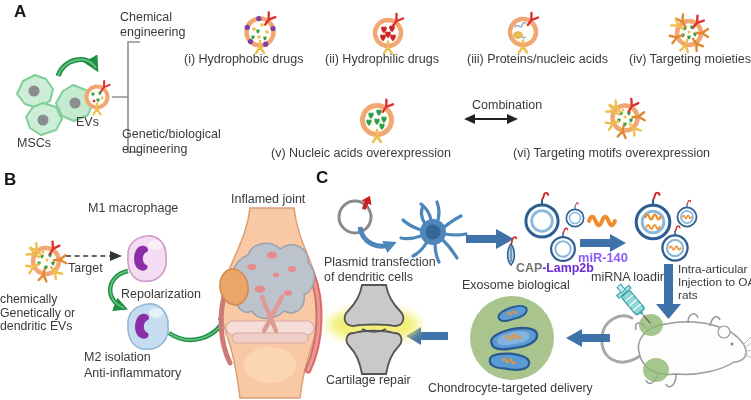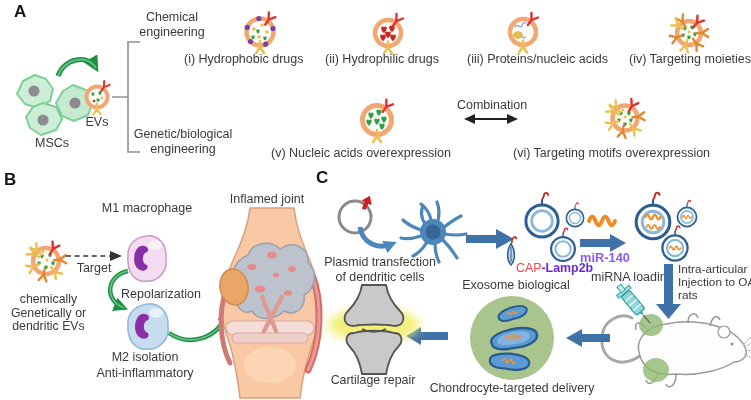--- a/index.html
+++ b/index.html
@@ -1,22 +1,22 @@
 <!DOCTYPE html>
 <html><head>
 <meta charset="utf-8">
 <style>
   html,body{margin:0;padding:0;background:#fff;}
   .figure{position:relative;width:751px;height:400px;background:#fff;overflow:hidden;
           font-family:"Liberation Sans",sans-serif;color:#3a3a3a;}
   .lbl{position:absolute;font-size:12.5px;line-height:15px;color:#3a3a3a;white-space:nowrap;}
-  .ctr{text-align:center;white-space:normal;}
+  .ctr{text-align:left;white-space:normal;}
   .panel-letter{position:absolute;font-weight:bold;font-size:17px;color:#161616;}
   .navy{color:#8b5cf6;font-weight:bold;}
-  .capred{color:#ef4444;font-weight:normal;}
+  .capred{color:#737373;font-weight:bold;}
   .lampblue{color:#6d28d9;font-weight:bold;}
   svg{position:absolute;overflow:visible;}
 </style>
 </head>
 <body>
 
 <div class="figure">
 
   <svg width="0" height="0" style="position:absolute">
     <defs>
@@ -150,21 +150,21 @@
     <circle r="14.5" fill="#fffdf8" stroke="#f2a671" stroke-width="5"></circle>
     <use href="#heart" color="#2fa04a" transform="translate(-6,-5) scale(1.5)"></use>
     <use href="#heart" color="#2fa04a" transform="translate(2,-8) scale(1.5)"></use>
     <use href="#heart" color="#2fa04a" transform="translate(7,-1) scale(1.5)"></use>
     <use href="#heart" color="#2fa04a" transform="translate(-8,2) scale(1.5)"></use>
     <use href="#heart" color="#2fa04a" transform="translate(0,1) scale(1.5)"></use>
     <use href="#heart" color="#2fa04a" transform="translate(5,6) scale(1.5)"></use>
     <use href="#yspk" color="#e03030" transform="translate(9.8,-13.9) rotate(35)"></use>
     <use href="#yspk" color="#eebf4d" transform="translate(0,17) rotate(180)"></use>
   </svg>
-  <div class="lbl ctr" style="left:448px;top:98px;width:88px">Combination</div>
+  <div class="lbl ctr" style="left:472px;top:98px;width:88px">Combination</div>
   <svg style="left:464px;top:111px" width="54" height="16" viewBox="0 0 54 16">
     <line x1="9" y1="8" x2="45" y2="8" stroke="#222" stroke-width="1.8"></line>
     <path d="M11,3 L0,8 L11,13 Z" fill="#222"></path>
     <path d="M43,3 L54,8 L43,13 Z" fill="#222"></path>
   </svg>
   <svg style="left:596px;top:89px" width="58" height="58" viewBox="-29 -29 58 58">
     <circle r="12.5" fill="#fffdf8" stroke="#f2a671" stroke-width="4.5"></circle>
     <use href="#heart" color="#2fa04a" transform="translate(-4,-5)"></use>
     <use href="#heart" color="#2fa04a" transform="translate(4,-5)"></use>
     <use href="#heart" color="#2fa04a" transform="translate(6,2)"></use>
@@ -240,21 +240,21 @@
     <div>chemically</div>
     <div>Genetically or</div>
     <div>dendritic EVs</div>
   </div>
 
   <div class="lbl ctr" style="left:84px;top:350px;width:122px;line-height:15.5px">
     <div>M2 isolation</div>
     <div>Anti-inflammatory</div>
   </div>
 
-  <div class="lbl ctr" style="left:219px;top:192px;width:96px">Inflamed joint</div>
+  <div class="lbl ctr" style="left:231px;top:192px;width:96px">Inflamed joint</div>
 
   <svg style="left:200px;top:205px" width="140" height="195" viewBox="0 0 140 195">
     <path d="M50,3 C46,40 24,62 22,95 C21,118 26,128 30,140 C36,160 38,178 40,193 L100,193 C102,175 106,158 112,140 C117,126 121,115 120,95 C118,62 98,40 94,3 Z" fill="#f8c9a4" stroke="#daa077" stroke-width="1.5"></path>
     <ellipse cx="70" cy="160" rx="26" ry="18" fill="#fbd8b8" opacity="0.8"></ellipse>
     <path d="M112,70 C122,95 122,135 108,165" fill="none" stroke="#d96a66" stroke-width="7" stroke-linecap="round"></path>
     <path d="M112,70 C122,95 122,135 108,165" fill="none" stroke="#e89a96" stroke-width="3" stroke-linecap="round"></path>
     <path d="M26,85 C18,108 20,138 30,158" fill="none" stroke="#cf7a76" stroke-width="5" stroke-linecap="round"></path>
     <rect x="26" y="116" width="88" height="14" rx="7" fill="#f5ded8" stroke="#d8a8a4" stroke-width="1.2"></rect>
     <rect x="32" y="128" width="76" height="10" rx="5" fill="#f0cfc8" stroke="#d8a8a4" stroke-width="1"></rect>
     <path d="M36,96 C26,78 32,56 48,50 C52,38 70,34 80,44 C94,34 110,44 108,58 C118,66 116,84 104,90 C106,102 96,112 84,106 C74,116 58,116 52,106 C44,110 38,104 36,96 Z" fill="#bcc3cc" stroke="#9aa2ad" stroke-width="1.5"></path>

